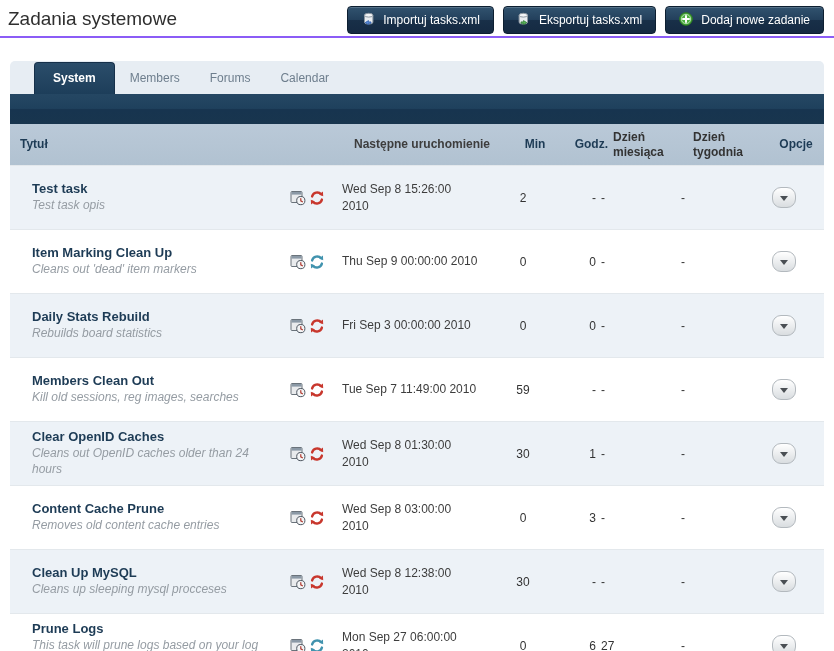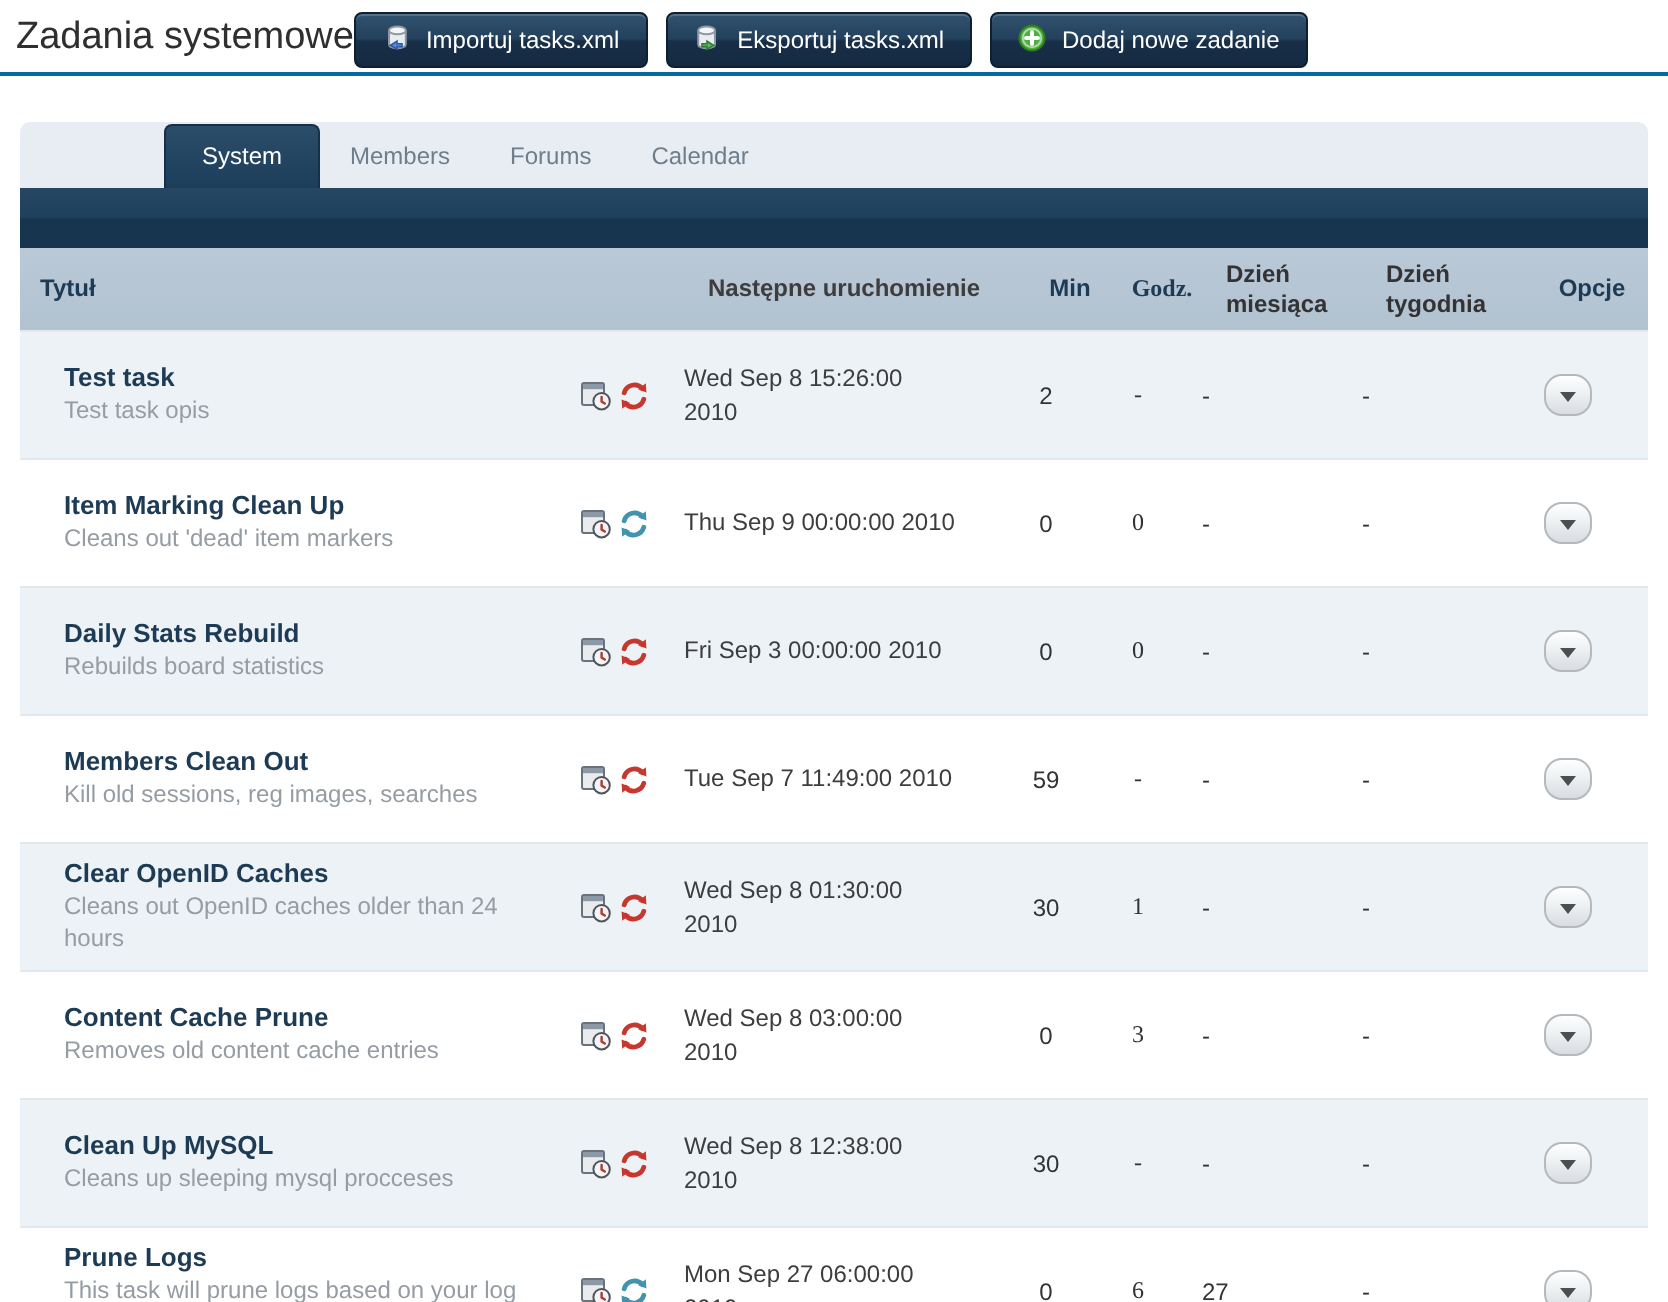--- a/index.html
+++ b/index.html
@@ -2,22 +2,22 @@
 <html><head>
 <meta charset="utf-8">
 <style>
   html,body{margin:0;padding:0;background:#fff;}
   .viewport{
     width:834px;height:651px;background:#ffffff;position:relative;overflow:hidden;
     font-family:"Liberation Sans","DejaVu Sans",sans-serif;-webkit-font-smoothing:antialiased;
   }
   
   .pagehead{
-    display:flex;align-items:flex-start;
-    padding:6px 10px 0 8px;border-bottom:2px solid #0369a1;height:30px;
+    display:flex;justify-content:space-between;align-items:flex-start;
+    padding:6px 10px 0 8px;border-bottom:2px solid #8b5cf6;height:30px;
   }
   .page-title{font-size:19px;font-weight:normal;color:#2f2f2f;margin:2px 0 0 0;letter-spacing:0;}
   .toolbar{display:flex;gap:9px;}
   .btn{
     display:inline-flex;align-items:center;gap:8px;
     background:linear-gradient(to bottom,#31536f 0%,#23405c 48%,#182f48 52%,#152a42 100%);
     border:1px solid #0d1f31;border-radius:4px;color:#fff;font-size:12px;
     padding:4px 13px;height:28px;box-sizing:border-box;cursor:pointer;white-space:nowrap;
     box-shadow:inset 0 1px 0 rgba(255,255,255,.18);
   }
@@ -26,45 +26,45 @@
   .panel{margin:23px 10px 0 10px;width:814px;}
   .tabstrip{
     background:#e7edf3;border-radius:5px 5px 0 0;height:33px;
     display:flex;align-items:flex-end;padding-left:24px;box-sizing:border-box;
   }
   .tab{
     font-size:12px;color:#6e7e8d;padding:8px 15px 9px;cursor:pointer;
   }
   .tab.active{
     background:linear-gradient(to bottom,#2b4d6a,#1d3e5a);
-    color:#fff;font-weight:normal;border-radius:4px 4px 0 0;padding:8px 18px 9px;
-    border:1px solid #16304a;border-bottom:none;margin-left:48px;
+    color:#fff;font-weight:bold;border-radius:4px 4px 0 0;padding:8px 18px 9px;
+    border:1px solid #16304a;border-bottom:none;
   }
   .navbar{height:30px;background:linear-gradient(to bottom,#254763 0%,#1f415d 48%,#17344f 52%,#18354e 100%);}
   
   .thead{
     display:flex;align-items:center;background:linear-gradient(to bottom,#bac9d8,#b1c2d1);
     color:#1d3b55;font-weight:bold;font-size:12px;height:41px;line-height:1.25;
   }
   .row{
     display:flex;align-items:center;background:#fff;border-top:1px solid #e3e8ec;
     font-size:12px;min-height:51px;padding:6px 12px;box-sizing:content-box;
   }
   .row.alt{background:#edf2f7;}
   .c-title{flex:1;padding-left:10px;min-width:0;}
   .c-icons{width:52px;display:flex;gap:3px;align-items:center;}
   .c-next{width:162px;color:#3d3d3d;line-height:1.35;}
   .c-min{width:38px;text-align:center;color:#333;}
-  .c-hours{width:54px;text-align:center;color:#333;font-family:Liberation Serif, serif;}
+  .c-hours{width:54px;text-align:right;color:#333;}
   .c-dom{width:80px;padding-left:5px;color:#333;box-sizing:border-box;}
   .c-dow{width:80px;padding-left:5px;color:#333;box-sizing:border-box;}
   .c-opts{width:56px;text-align:center;}
   .thead .c-min,.thead .c-hours{color:#1d3b55;}
   .task-title{font-weight:bold;color:#1d3b55;font-size:13px;max-width:255px;}
-  .task-desc{color:#959ca3;padding-top:2px;max-width:250px;line-height:1.3;}
+  .task-desc{font-style:italic;color:#959ca3;padding-top:2px;max-width:250px;line-height:1.3;}
   .next-wrap{display:inline-block;max-width:118px;}
   .next-nowrap{white-space:nowrap;}
   
   .toggle{display:inline-flex;cursor:pointer;}
   .toggle.red{color:#c8372d;}
   .toggle.teal{color:#4193ae;}
   .runnow{display:inline-flex;cursor:pointer;}
   .opts-btn{
     display:inline-flex;align-items:center;justify-content:center;
     width:22px;height:19px;border:1px solid #b3b9be;border-radius:9px;

